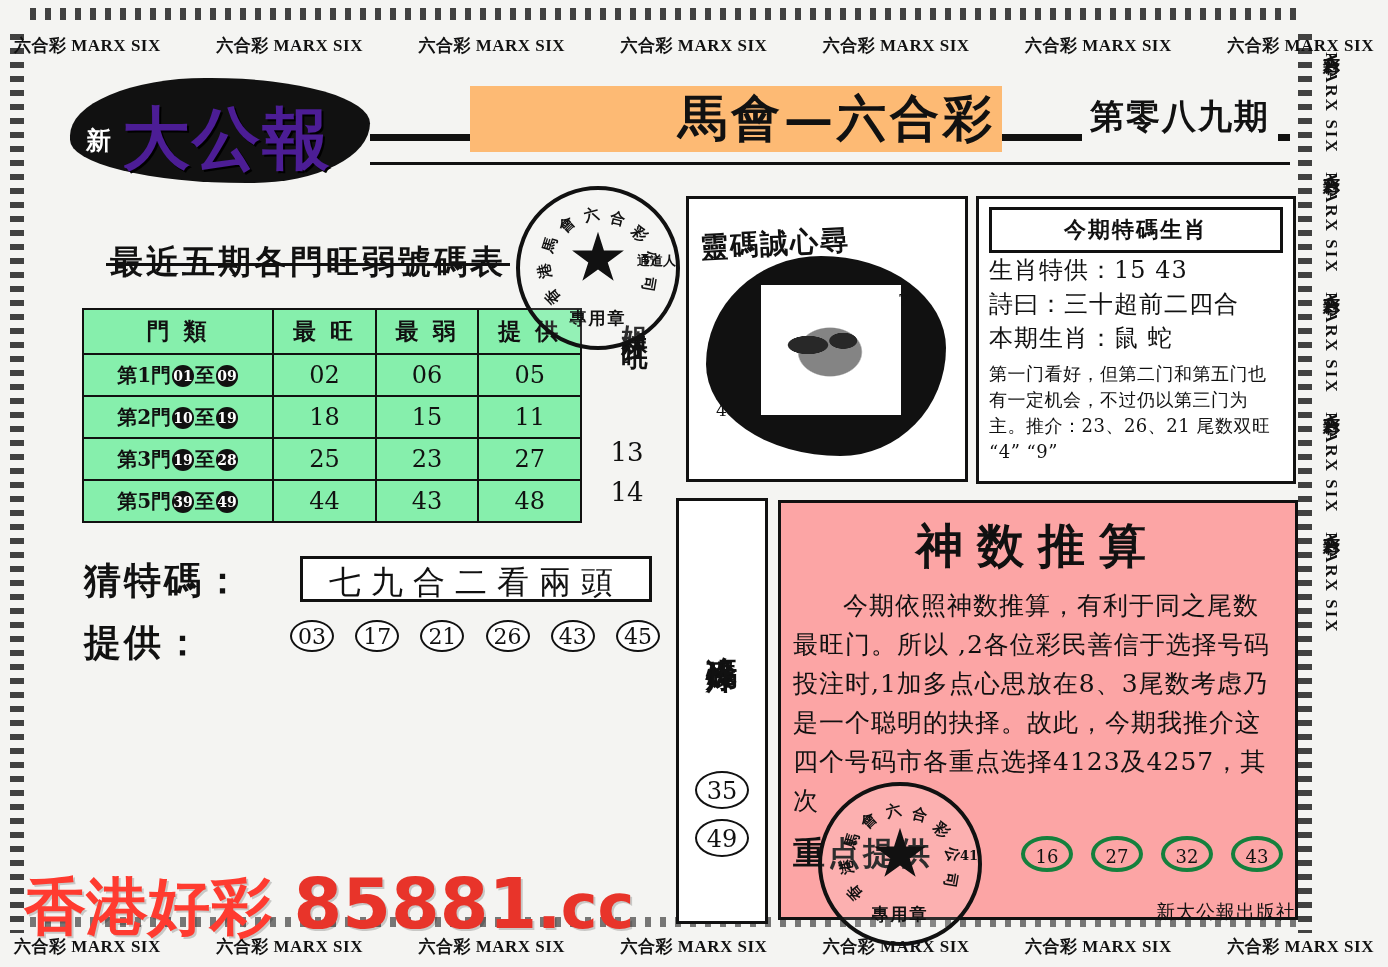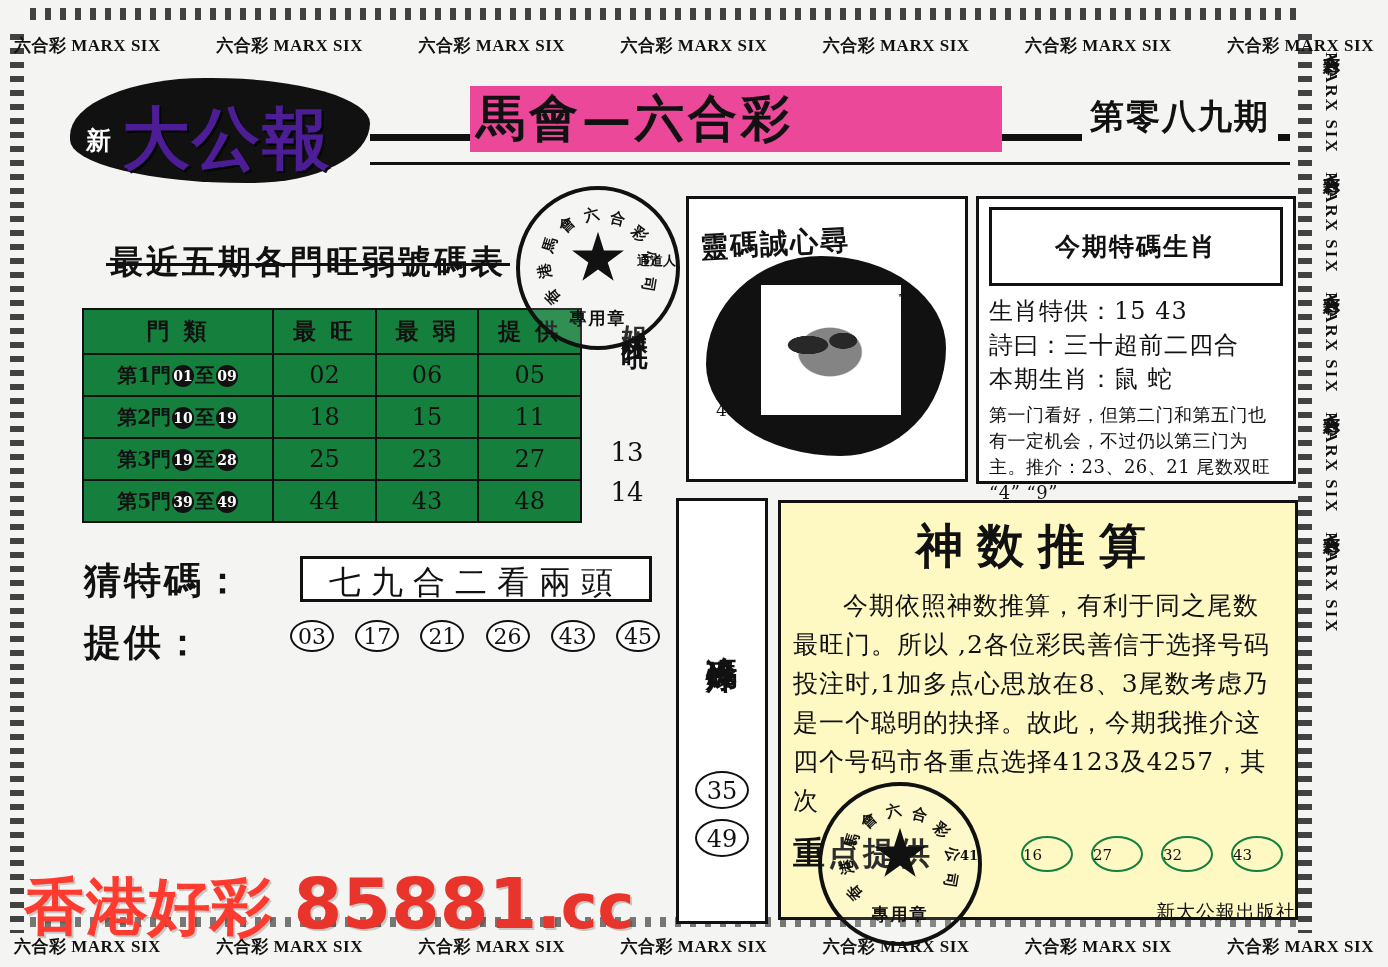--- a/index.html
+++ b/index.html
@@ -78,43 +78,43 @@
     letter-spacing:2px;font-family:"DejaVu Serif", serif;
     text-shadow:2px 2px 0 #000;
   }
   .rule{
     position:absolute;left:330px;right:0;top:56px;height:7px;background:#111;
   }
   .rule2{
     position:absolute;left:330px;right:0;top:84px;height:3px;background:#111;
   }
   .title-center{
-    position:absolute;left:430px;top:8px;width:520px;text-align:left;
+    position:absolute;left:430px;top:8px;width:520px;text-align:right;
     font-size:49px;font-weight:700;letter-spacing:4px;
-    background:#ec4899;padding:0 6px;
+    background:#fdba74;padding:0 6px;
     font-family:"DejaVu Serif", serif;
   }
   .issue{
     position:absolute;right:12px;top:14px;
     font-size:34px;font-weight:700;letter-spacing:2px;
     background:#f4f4f2;padding:2px 8px;
   }
 
   
   .heading-strike{
     position:absolute;left:110px;top:240px;
     font-size:33px;font-weight:700;letter-spacing:3px;
   }
   .heading-strike::after{
     content:"";position:absolute;left:-4px;right:-4px;top:50%;height:3px;background:#111;
   }
 
   table.mendata{
     position:absolute;left:82px;top:308px;width:500px;
-    border-collapse:collapse;background:#15803d;
+    border-collapse:collapse;background:#86efac;
   }
   table.mendata td,table.mendata th{
     border:2px solid #111;
     text-align:center;
     font-size:24px;
     padding:6px 2px;
     font-family:"DejaVu Serif", serif;
     font-weight:400;
   }
   table.mendata th{font-size:23px;font-weight:700;letter-spacing:3px;}
@@ -210,45 +210,45 @@
   .cnum.a{left:898px;top:290px;}
   .cnum.b{left:716px;top:400px;}
 
   
   .rbox{
     position:absolute;left:976px;top:196px;width:320px;height:288px;
     border:3px solid #111;background:#fff;
     padding:8px 10px;box-sizing:border-box;
   }
   .rbox .hdr{
-    border:3px solid #111;text-align:center;font-size:25px;font-weight:700;
-    letter-spacing:2px;padding:20px 0;margin-bottom:8px;
+    border:3px solid #111;text-align:center;font-size:22px;font-weight:700;
+    letter-spacing:2px;padding:5px 0;
   }
   .rline{font-size:24px;line-height:34px;letter-spacing:1px;}
   .rsmall{font-size:18px;line-height:26px;letter-spacing:0.5px;margin-top:6px;}
 
   .shenshu{
     position:absolute;left:778px;top:500px;width:520px;height:420px;
-    border:3px solid #111;background:#fef9c3;box-sizing:border-box;padding:8px 12px;
+    border:3px solid #111;background:#fca5a5;box-sizing:border-box;padding:8px 12px;
   }
   .shenshu .big{
     text-align:center;font-size:47px;font-weight:700;letter-spacing:14px;
     margin:4px 0 8px;
   }
   .shenshu p{
     margin:0;font-size:25px;line-height:39px;text-indent:2em;letter-spacing:1px;
   }
   .shenshu .foot{
     display:flex;justify-content:space-between;align-items:center;margin-top:12px;
   }
   .shenshu .foot .lab{font-size:32px;font-weight:700;letter-spacing:3px;}
   .shenshu .foot .nums{display:flex;gap:18px;}
   .shenshu .foot .nums div{
-    border:2px solid #15803d;border-radius:50%;width:52px;height:36px;line-height:34px;
-    font-size:15px;box-sizing:border-box;
+    border:4px solid #15803d;border-radius:50%;width:52px;height:36px;line-height:34px;
+    text-align:center;font-size:18px;box-sizing:border-box;
   }
   .publisher{
     position:absolute;right:92px;bottom:42px;font-size:19px;letter-spacing:1px;
   }
 
   
   .stamp{
     position:absolute;border:4px solid #111;border-radius:50%;
     width:156px;height:156px;background:rgba(255,255,255,.12);
   }

